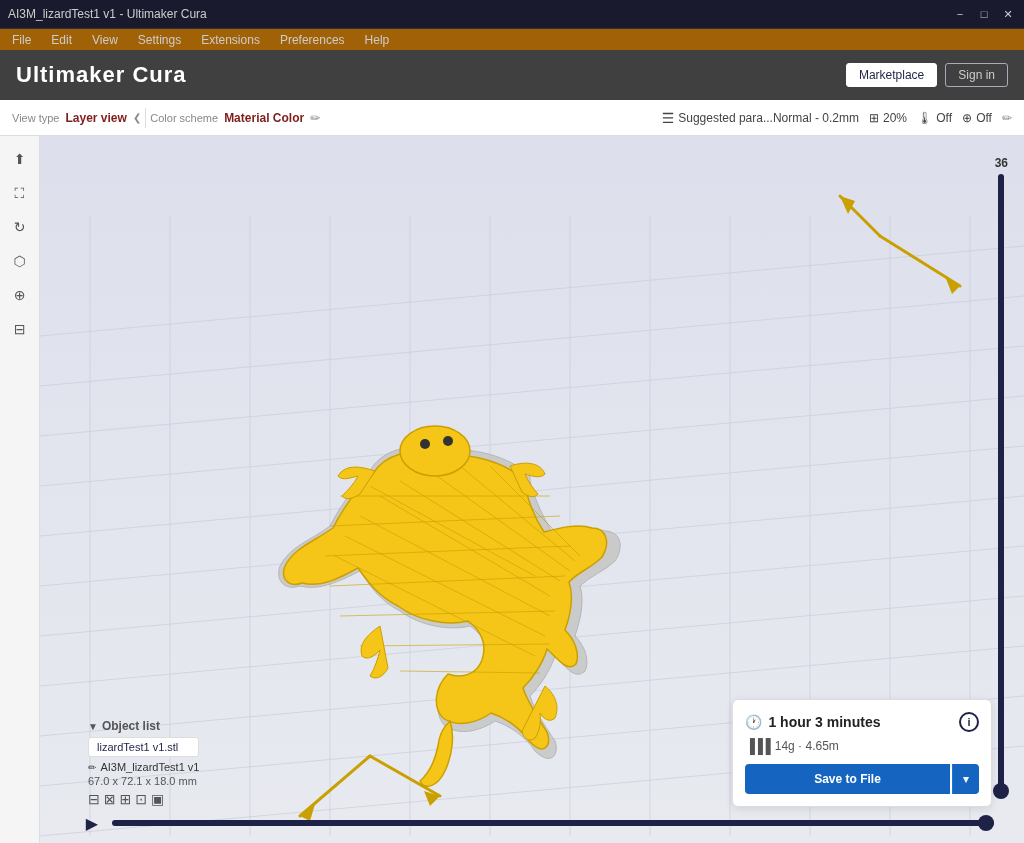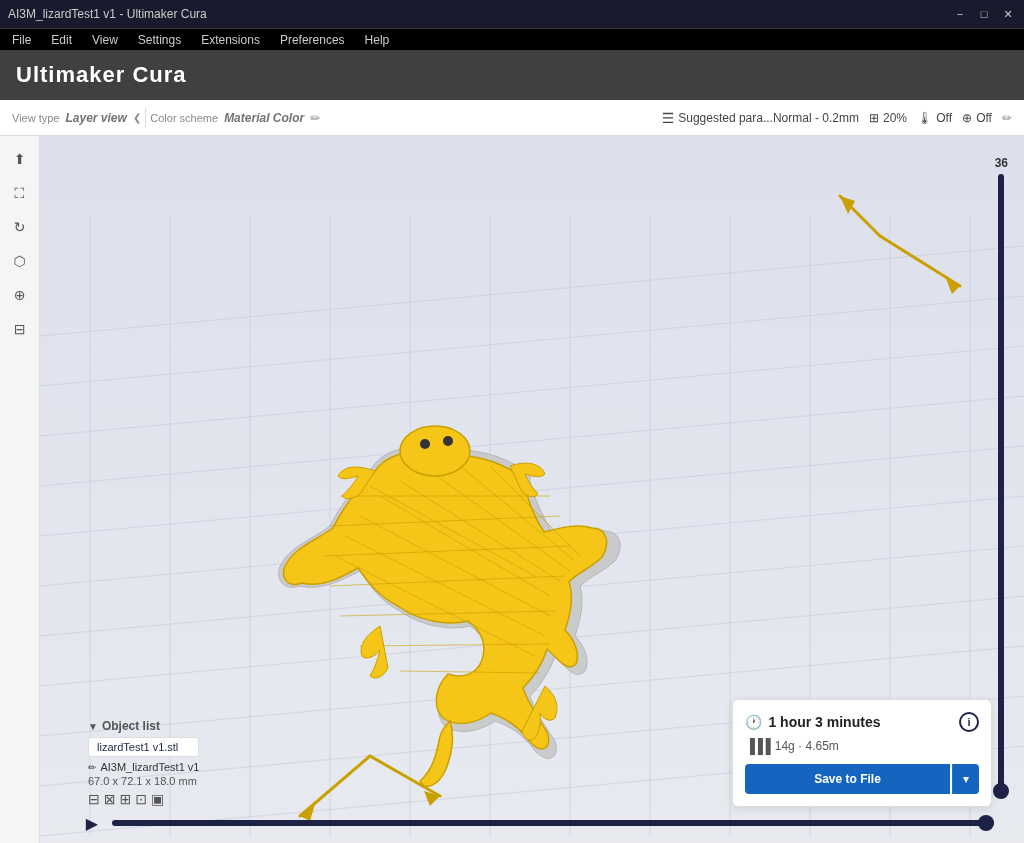--- a/index.html
+++ b/index.html
@@ -15,21 +15,21 @@
       padding: 0 8px;
       color: #ccc;
       font-size: 12px;
     }
     #titlebar-controls { display: flex; gap: 8px; }
     .titlebar-btn { width: 16px; height: 16px; cursor: pointer; display: flex; align-items: center; justify-content: center; font-size: 11px; color: #ccc; }
 
     
     #menubar {
       height: 22px;
-      background: #000000;
+      background: #a16207;
       display: flex;
       align-items: center;
       padding: 0 8px;
       gap: 12px;
       color: #ccc;
       font-size: 12px;
       border-top: 1px solid #333;
     }
     .menu-item { cursor: pointer; padding: 2px 4px; }
 
@@ -84,21 +84,21 @@
       display: flex;
       align-items: center;
       padding: 0 12px;
       gap: 4px;
       font-size: 12px;
       color: #333;
     }
     .toolbar-section { display: flex; align-items: center; gap: 6px; }
     .toolbar-separator { width: 1px; height: 20px; background: #ddd; }
     .toolbar-label { color: #888; font-size: 11px; }
-    .toolbar-value { font-weight: 600; color: #737373; cursor: pointer; font-style: italic; }
+    .toolbar-value { font-weight: 600; color: #7f1d1d; cursor: pointer; }
     .toolbar-chevron { color: #888; font-size: 10px; cursor: pointer; }
     .toolbar-edit-icon { color: #888; cursor: pointer; font-size: 12px; }
     .toolbar-right { margin-left: auto; display: flex; align-items: center; gap: 10px; }
     .toolbar-setting { display: flex; align-items: center; gap: 4px; color: #444; font-size: 12px; }
     .toolbar-wrench { color: #888; cursor: pointer; }
 
     
     #main { display: flex; width: 1024px; height: calc(843px - 28px - 22px - 50px - 36px); position: relative; }
 
     
@@ -356,20 +356,24 @@
   <span class="menu-item">Extensions</span>
   <span class="menu-item">Preferences</span>
   <span class="menu-item">Help</span>
 </div>
 
 <div id="header">
   <div id="logo">
     <span>Ultimaker </span><span style="font-weight:700;">Cura</span>
   </div>
   <div id="nav-tabs">
+  </div>
+  <div id="header-right">
+    <button class="header-btn active">Marketplace</button>
+    <button class="header-btn">Sign in</button>
   </div>
 </div>
 
 <div id="toolbar">
   <div class="toolbar-section">
     <span class="toolbar-label">View type</span>
     <span class="toolbar-value">Layer view</span>
     <span class="toolbar-chevron">❮</span>
   </div>
   <div class="toolbar-separator"></div>

